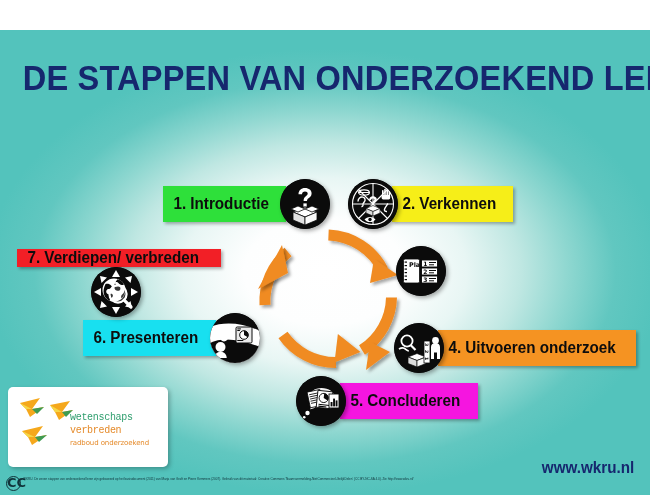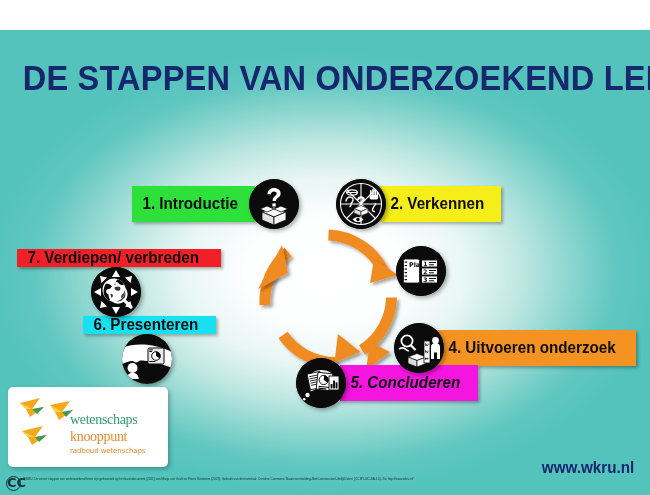--- a/index.html
+++ b/index.html
@@ -92,26 +92,26 @@
     border-radius: 50%;
     background: #0b0b0b;
     position: relative;
     flex: none;
     box-shadow: 2px 2px 4px rgba(0,0,0,0.35);
     overflow: hidden;
   }
   .badge svg { display: block; }
 
   
-  #step1 { left: 132px; top: 152px; }
-  #step2 { left: 336px; top: 152px; }
+  #step1 { left: 163px; top: 152px; }
+  #step2 { left: 348px; top: 152px; }
   #step3 { left: 396px; top: 219px; }
   #step4 { left: 394px; top: 296px; }
-  #step5 { left: 296px; top: 331px; font-style: italic; }
-  #step6 { left: 83px;  top: 286px; flex-direction: column; }
+  #step5 { left: 296px; top: 349px; }
+  #step6 { left: 83px;  top: 286px; }
   #step7 { left: 17px;  top: 219px; flex-direction: column; }
 
   
   .cycle {
     position: absolute;
     left: 252px;
     top: 193px;
     width: 152px;
     height: 152px;
   }
@@ -129,22 +129,22 @@
     overflow: hidden;
   }
   .logo-text {
     position: absolute;
     left: 62px;
     top: 26px;
     line-height: 1;
   }
   .logo-text .l1, .logo-text .l2 {
     display: block;
-    font-family: Liberation Serif, serif;
-    font-size: 14px;
+    font-family: Liberation Mono, monospace;
+    font-size: 10px;
     letter-spacing: -0.3px;
   }
   .logo-text .l1 { color: #2f9e6e; }
   .logo-text .l2 { color: #e58a2a; margin-top: 3px; }
   .logo-text .l3 {
     display: block;
     font-family: "DejaVu Sans", sans-serif;
     font-size: 7px;
     color: #e58a2a;
     margin-top: 4px;
@@ -482,22 +482,22 @@
           <path d="M52 23 L63 21 L56 28 Z" fill="#3f9b52"></path>
           <path d="M40 16 L52 23 L45 23 Z" fill="#f6d645"></path>
 
           <path d="M12 42 L33 37 L25 48 L37 46 L22 56 L18 48 Z" fill="#f5a81c"></path>
           <path d="M25 48 L37 46 L29 53 Z" fill="#3f9b52"></path>
           <path d="M12 42 L25 48 L18 48 Z" fill="#f6d645"></path>
         </g>
       </svg>
       <div class="logo-text">
         <span class="l1">wetenschaps</span>
-        <span class="l2">knooppunt</span>
-        <span class="l3">radboud wetenschaps</span>
+        <span class="l2">verbreden</span>
+        <span class="l3">radboud onderzoekend</span>
       </div>
     </div>
 
     <div class="footer">
       <div class="cc-mark">CC</div>
       <div class="fineprint">WKRU. De zeven stappen van onderzoekend leren zijn gebaseerd op het basisdocument (2011) van Marja van Graft en Pierre Kemmers (2007). Gebruik van dit materiaal: Creative Commons 'Naamsvermelding-NietCommercieel-GelijkDelen' (CC BY-NC-SA 4.0). Zie http://www.wkru.nl/</div>
     </div>
     <div class="wkru-url">www.wkru.nl</div>
 
   </div>

